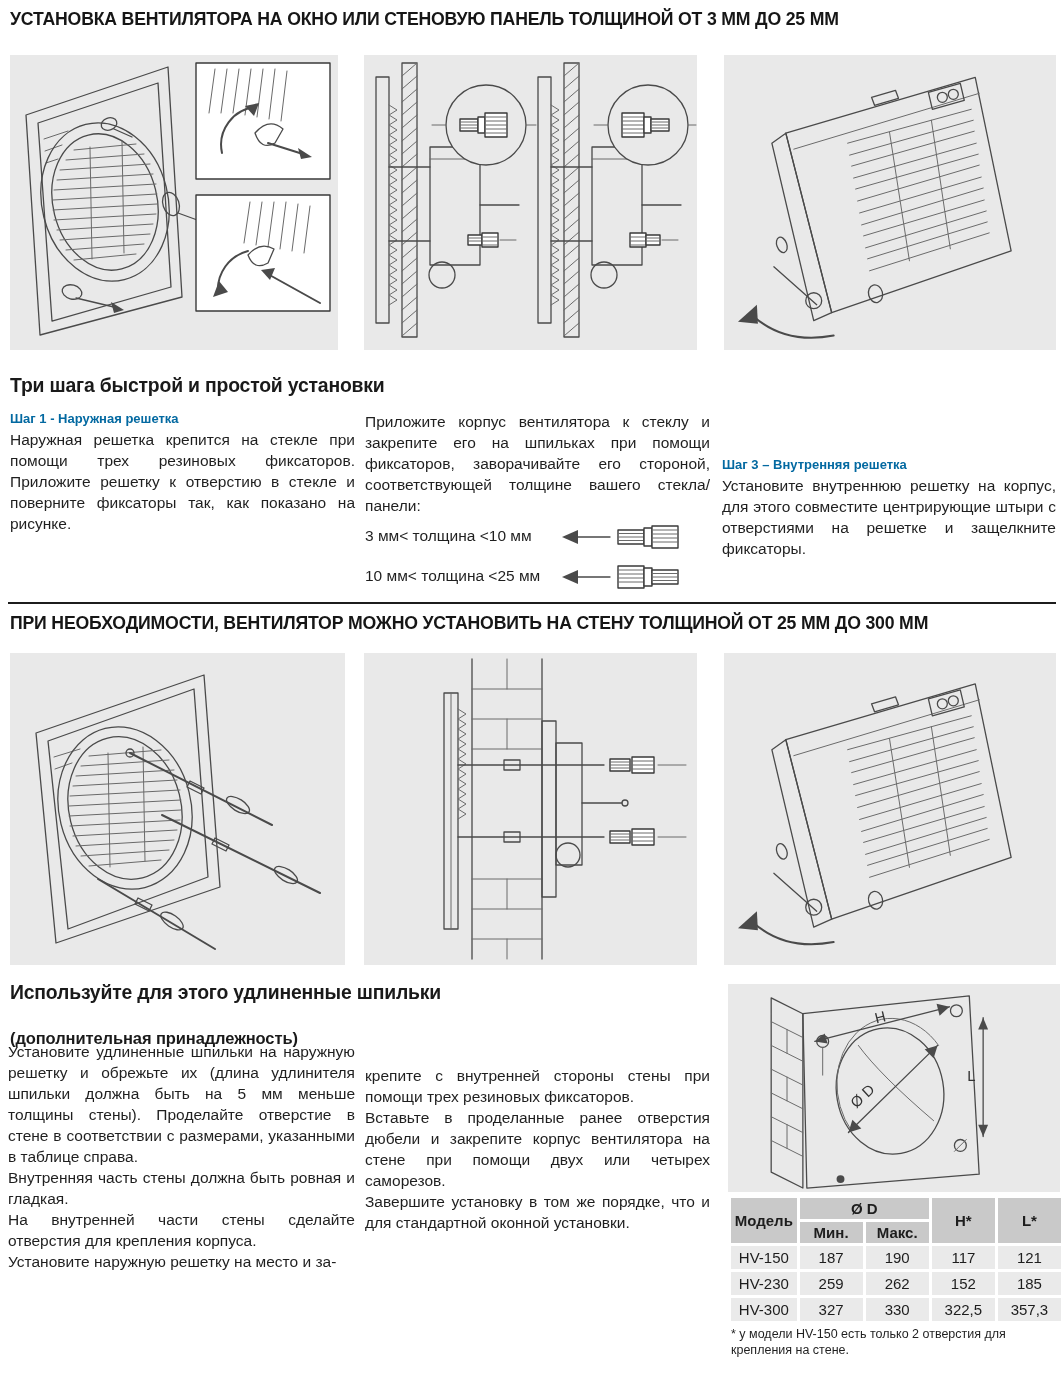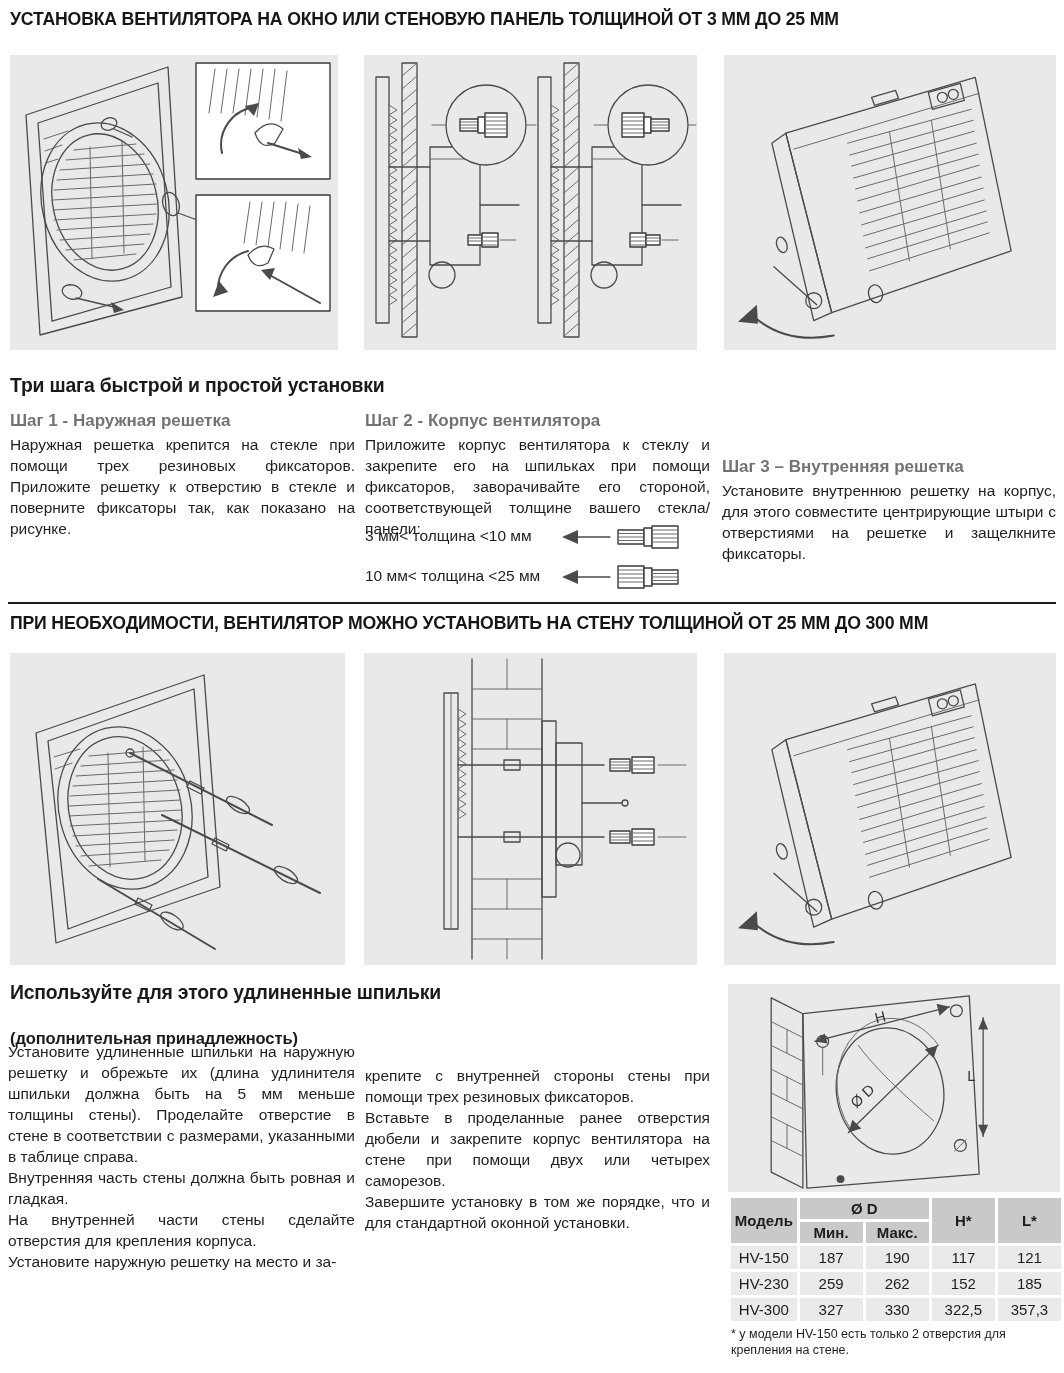--- a/index.html
+++ b/index.html
@@ -2,21 +2,21 @@
 <html><head>
 <meta charset="utf-8">
 <style>
   html,body{margin:0;padding:0;background:#fff;}
   .page{position:relative;width:1064px;height:1373px;background:#ffffff;
         font-family:"Liberation Sans","DejaVu Sans",sans-serif;color:#1d1d1d;overflow:hidden;}
   .abs{position:absolute;}
   .h1{font-size:19px;font-weight:bold;letter-spacing:-0.2px;transform:scaleX(.93);transform-origin:left center;white-space:nowrap;color:#161616;}
   .h2{font-size:20px;font-weight:bold;letter-spacing:-0.2px;transform:scaleX(.97);transform-origin:left center;white-space:nowrap;color:#1a1a1a;}
   .h3{font-size:16.5px;font-weight:bold;letter-spacing:-0.1px;color:#1a1a1a;margin-top:20px;}
-  .step-title{font-size:17px;font-weight:bold;color:#737373;margin-bottom:3px;}
+  .step-title{font-size:13px;font-weight:bold;color:#0369a1;margin-bottom:3px;}
   .body-txt{font-size:15.5px;line-height:21px;text-align:justify;color:#1f1f1f;}
   .pre{white-space:pre-line;}
   .figure{background:#e9e9e9;}
   .figure svg{display:block;width:100%;height:100%;}
   .divider{border-top:2px solid #1c1c1c;height:0;}
   .thk-label{font-size:15.5px;color:#1f1f1f;white-space:nowrap;}
   table.dims{border-collapse:separate;border-spacing:3px;font-size:15px;}
   table.dims td{text-align:center;vertical-align:middle;padding:0 2px;}
   td.hd{background:#c9c9c9;font-weight:bold;height:21px;}
   td.dc{background:#eaeaea;height:23px;}
@@ -160,21 +160,20 @@
     </svg>
   </div>
 
   <div class="abs h2" style="left:10px;top:374px;">Три шага быстрой и простой установки</div>
 
   <div class="abs" style="left:10px;top:411px;width:345px;">
     <div class="step-title">Шаг 1 - Наружная решетка</div>
     <div class="body-txt">Наружная решетка крепится на стекле при помощи трех резиновых фиксаторов. Приложите решетку к отверстию в стекле и поверните фиксаторы так, как показано на рисунке.</div>
   </div>
   <div class="abs" style="left:365px;top:411px;width:345px;">
-    <div class="step-title">Шаг 2 - Корпус вентилятора</div>
     <div class="body-txt">Приложите корпус вентилятора к стеклу и закрепите его на шпильках при помощи фиксаторов, заворачивайте его стороной, соответствующей толщине вашего стекла/панели:</div>
   </div>
   <div class="abs" style="left:722px;top:411px;width:334px;margin-top:46px;">
     <div class="step-title">Шаг 3 – Внутренняя решетка</div>
     <div class="body-txt">Установите внутреннюю решетку на корпус, для этого совместите центрирующие штыри с отверстиями на решетке и защелкните фиксаторы.</div>
   </div>
 
   <div class="abs thk-label" style="left:365px;top:527px;">3 мм&lt; толщина &lt;10 мм</div>
   <div class="abs" style="left:560px;top:523px;width:120px;height:28px;">
     <svg viewBox="0 0 120 28" width="120" height="28">

